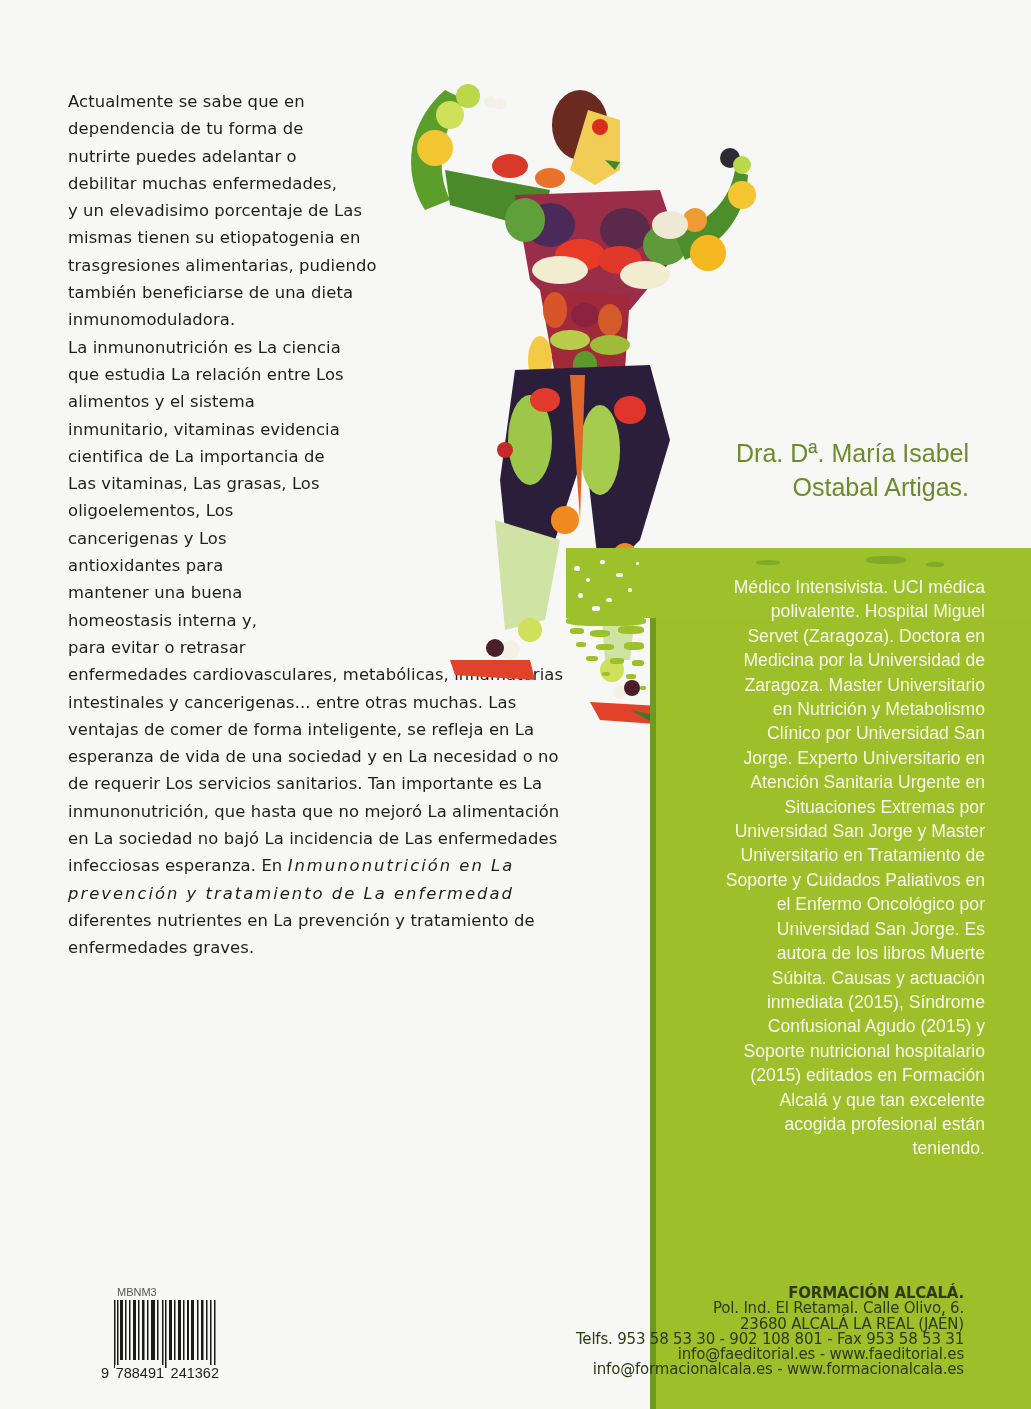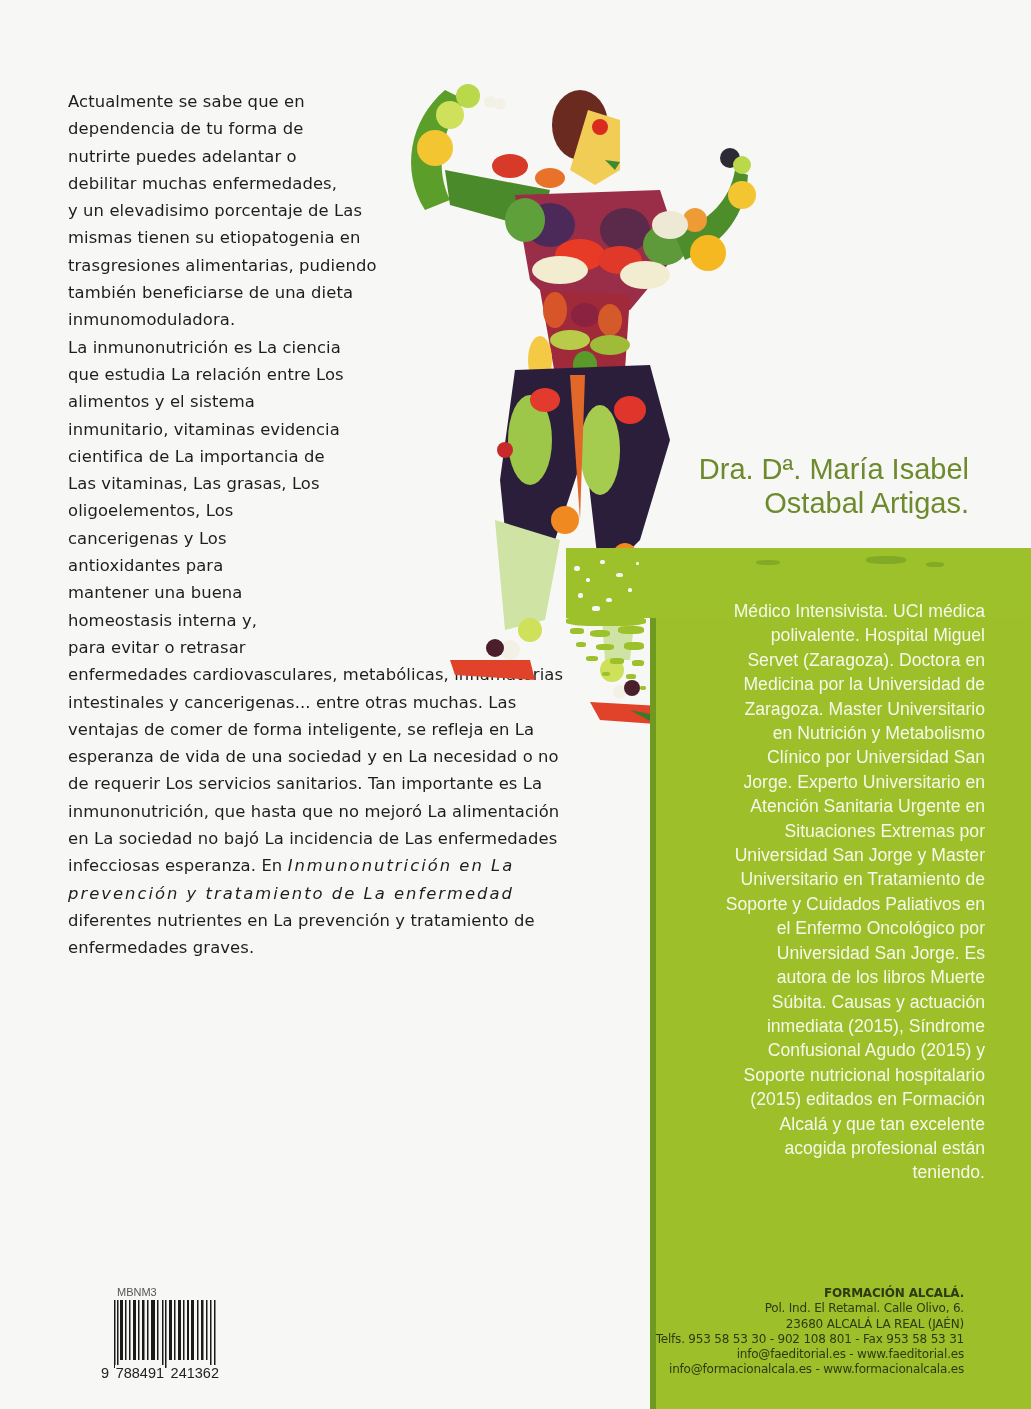--- a/index.html
+++ b/index.html
@@ -15,50 +15,50 @@
     letter-spacing: 0.1px;
   }
   .intro .line { display: block; white-space: nowrap; }
   .intro .em { font-style: italic; letter-spacing: 2px; }
 
   
   .figure { position: absolute; left: 330px; top: 20px; width: 440px; height: 720px; }
 
   
   .author {
-    position: absolute; right: 62px; top: 452px; text-align: right;
-    font-family: "Liberation Sans", sans-serif; font-size: 29px; line-height: 34px;
+    position: absolute; right: 62px; top: 436px; text-align: right;
+    font-family: "Liberation Sans", sans-serif; font-size: 25px; line-height: 34px;
     color: #6d8a2c;
   }
 
   
   .panel-top {
     position: absolute; left: 566px; top: 548px; width: 465px; height: 70px;
     background: #9dc12b;
   }
   .panel-main {
     position: absolute; left: 650px; top: 548px; width: 381px; height: 861px;
     background: #9cbf2a;
     box-shadow: inset 6px 0 0 #6f9a1f;
   }
   .panel-top .speck, .panel-fray .speck { position: absolute; background: #f7f7f5; border-radius: 40%; }
   .panel-fray { position: absolute; left: 566px; top: 616px; width: 86px; height: 100px; }
   .panel-fray .bit { position: absolute; background: #9dc12b; border-radius: 35%; }
   .dark-streak { position: absolute; background: #7aa427; border-radius: 40%; opacity: .8; }
 
   .bio {
-    position: absolute; right: 46px; top: 599px; width: 330px; text-align: right;
+    position: absolute; right: 46px; top: 575px; width: 330px; text-align: right;
     font-family: "Liberation Sans", sans-serif; font-size: 17.6px; line-height: 24.4px;
     color: #f6f9ea;
   }
   .bio .line { display: block; white-space: nowrap; }
 
   .publisher {
     position: absolute; right: 67px; top: 1286px; text-align: right;
-    font-family: "DejaVu Sans", sans-serif; font-size: 12px; line-height: 15.3px;
+    font-family: "DejaVu Sans", sans-serif; font-size: 15px; line-height: 15.3px;
     color: #2e3a12; letter-spacing: -0.2px;
   }
   .publisher .line { display: block; white-space: nowrap; }
   .publisher .name { font-weight: bold; }
 
   
   .barcode-label {
     position: absolute; left: 117px; top: 1286px;
     font-family: "Liberation Sans", sans-serif; font-size: 11px; color: #555;
   }

